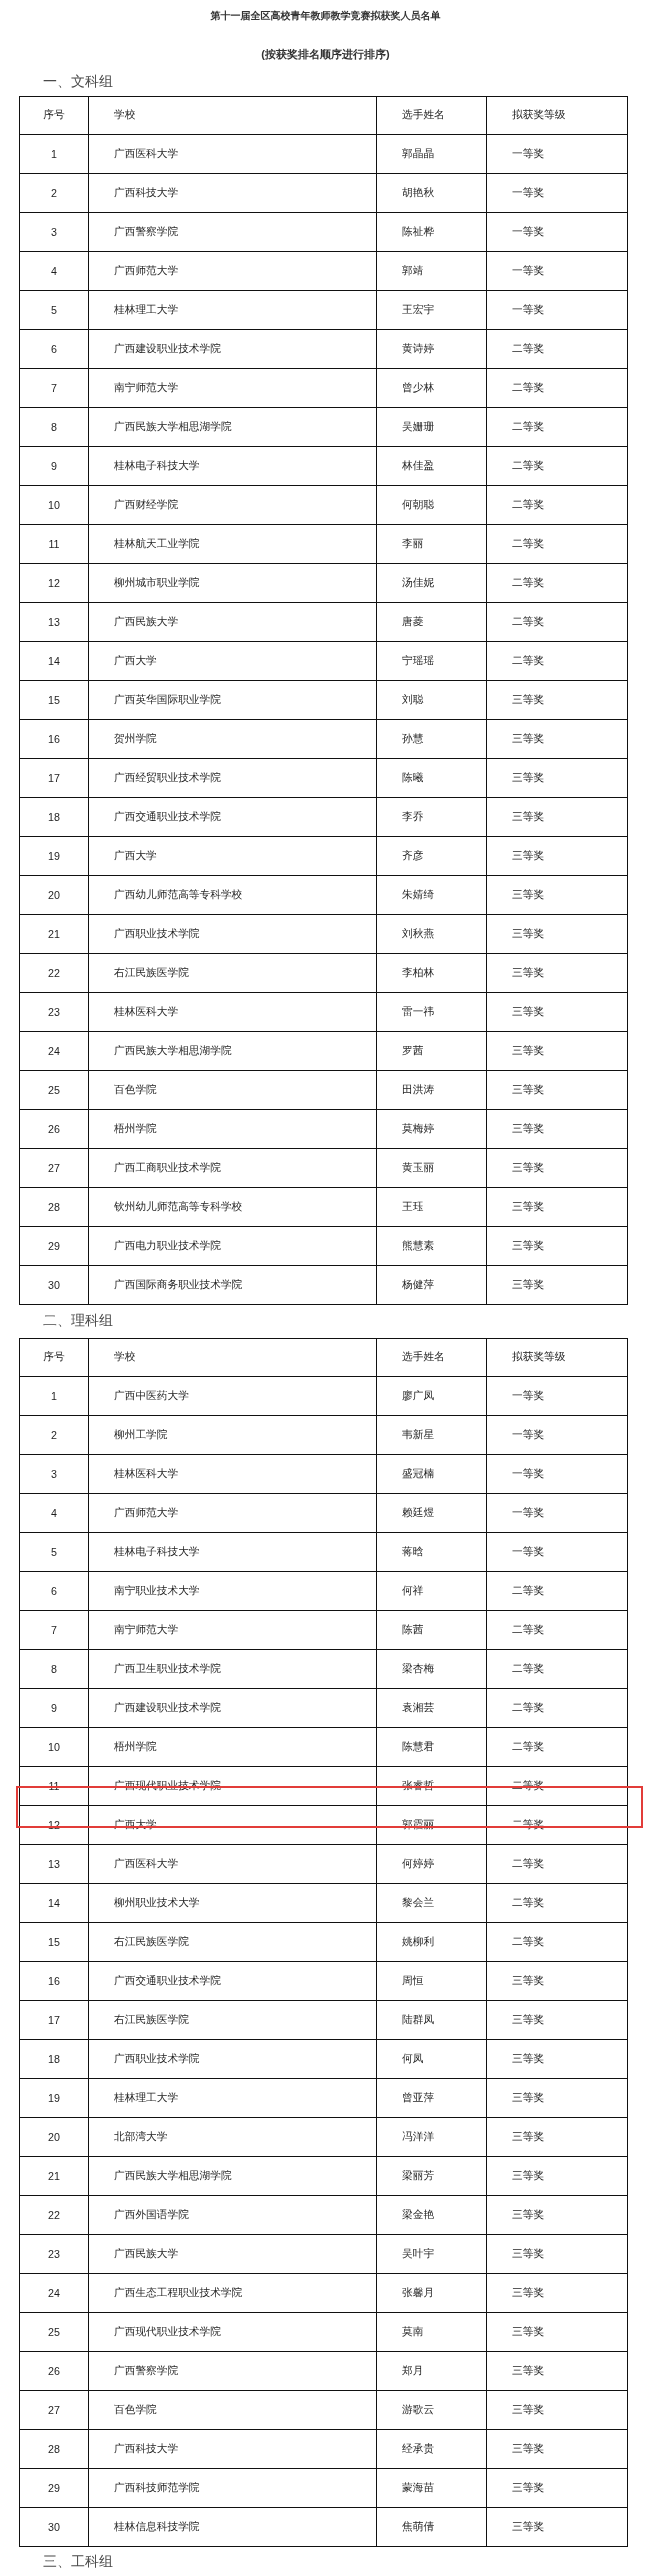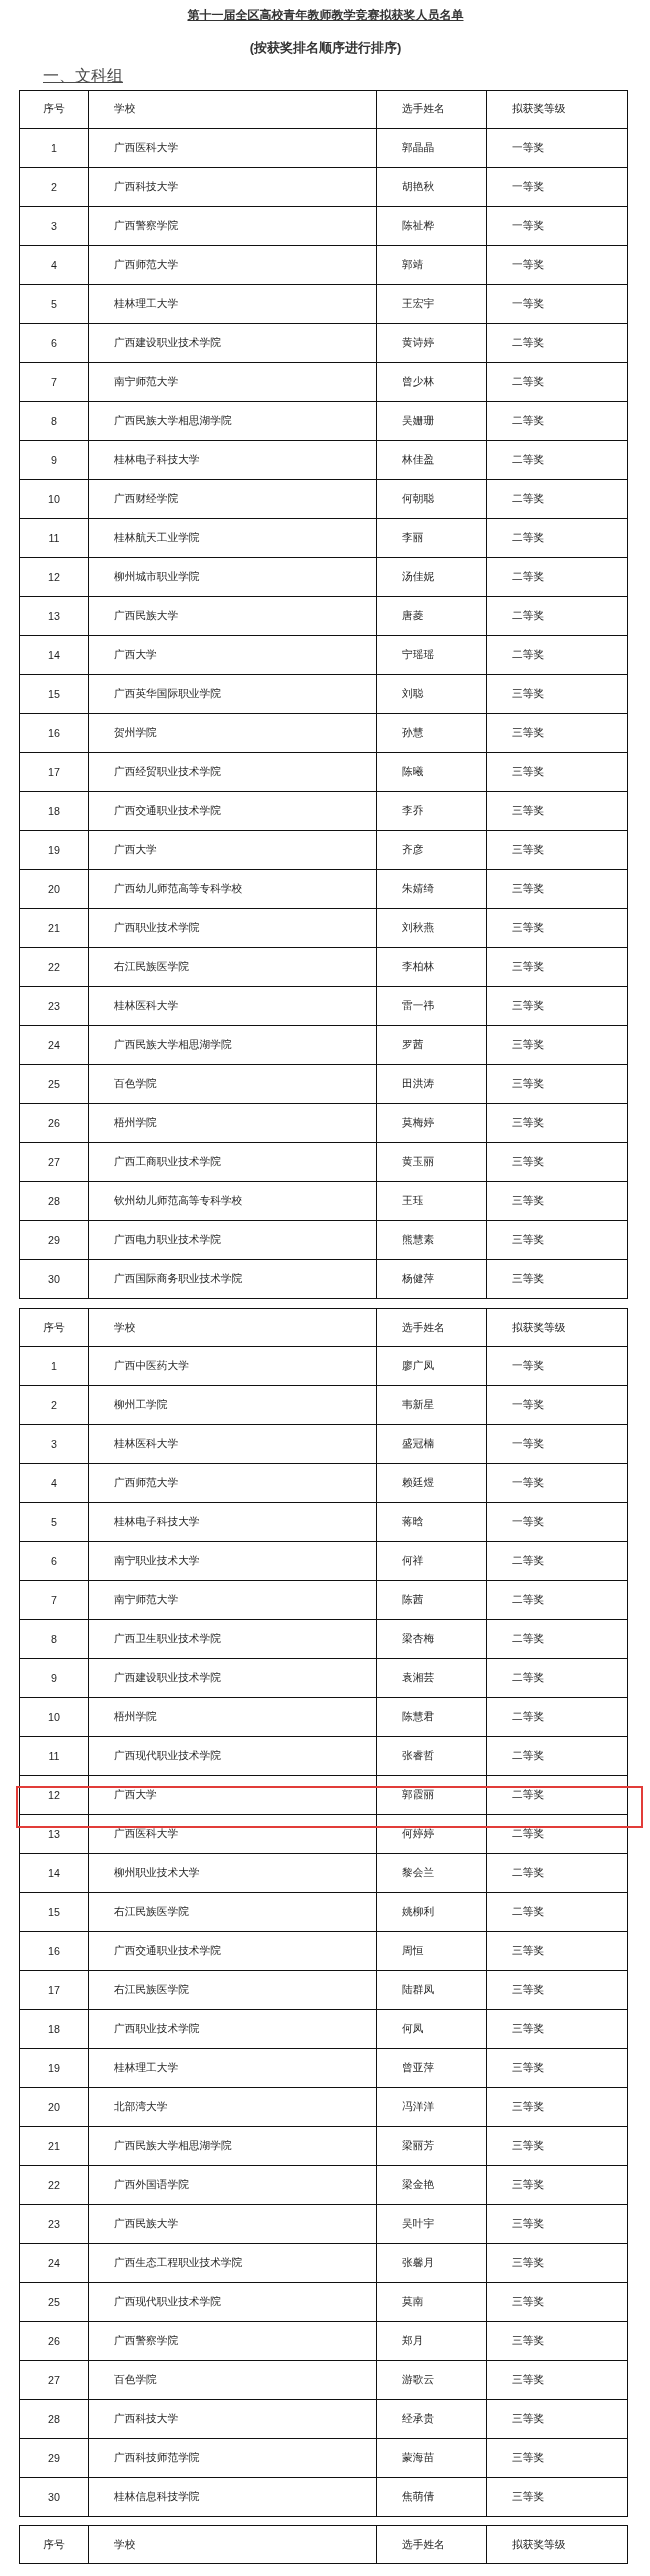--- a/index.html
+++ b/index.html
@@ -11,40 +11,38 @@
     width: 651px;
     height: 2576px;
     position: relative;
     overflow: hidden;
     font-family: "Liberation Sans", sans-serif;
     color: #1a1a1a;
   }
   .doc-title {
     margin: 8.3px 0 0 0;
     text-align: center;
-    font-size: 12px;
+    font-size: 10px;
     font-weight: bold;
     color: #333333;
     line-height: 15.5px;
-    text-decoration: underline;
   }
   .doc-subtitle {
-    margin: 17px 0 0 0;
+    margin: 23px 0 0 0;
     text-align: center;
-    font-size: 13px;
+    font-size: 11px;
     font-weight: bold;
     color: #333333;
     line-height: 14.3px;
   }
   .section-label {
     margin: 13px 0 0 43px;
-    font-size: 16px;
+    font-size: 14px;
     color: #4a4a4a;
     line-height: 15.5px;
-    text-decoration: underline;
   }
   .section-label.s2 { margin-top: 8.3px; }
   .section-label.s3 { margin-top: 7.2px; }
   table.awards-table {
     margin: 6px 0 0 19px;
     width: 608px;
     border-collapse: collapse;
     table-layout: fixed;
     border: 1.2px solid #111111;
   }
@@ -274,20 +272,21 @@
           <td class="col-award">三等奖</td>
         </tr>
         <tr>
           <td class="col-no">30</td>
           <td class="col-school">广西国际商务职业技术学院</td>
           <td class="col-name">杨健萍</td>
           <td class="col-award">三等奖</td>
         </tr>
       </tbody>
     </table>
+    <div class="section-label s2">二、理科组</div>
     <table class="awards-table t2">
       <thead>
         <tr>
           <th class="col-no">序号</th>
           <th class="col-school">学校</th>
           <th class="col-name">选手姓名</th>
           <th class="col-award">拟获奖等级</th>
         </tr>
       </thead>
       <tbody>
@@ -466,20 +465,21 @@
           <td class="col-award">三等奖</td>
         </tr>
         <tr>
           <td class="col-no">30</td>
           <td class="col-school">桂林信息科技学院</td>
           <td class="col-name">焦萌倩</td>
           <td class="col-award">三等奖</td>
         </tr>
       </tbody>
     </table>
+    <div class="section-label s3">三、工科组</div>
     <table class="awards-table t3">
       <thead>
         <tr>
           <th class="col-no">序号</th>
           <th class="col-school">学校</th>
           <th class="col-name">选手姓名</th>
           <th class="col-award">拟获奖等级</th>
         </tr>
       </thead>
       <tbody></tbody>

